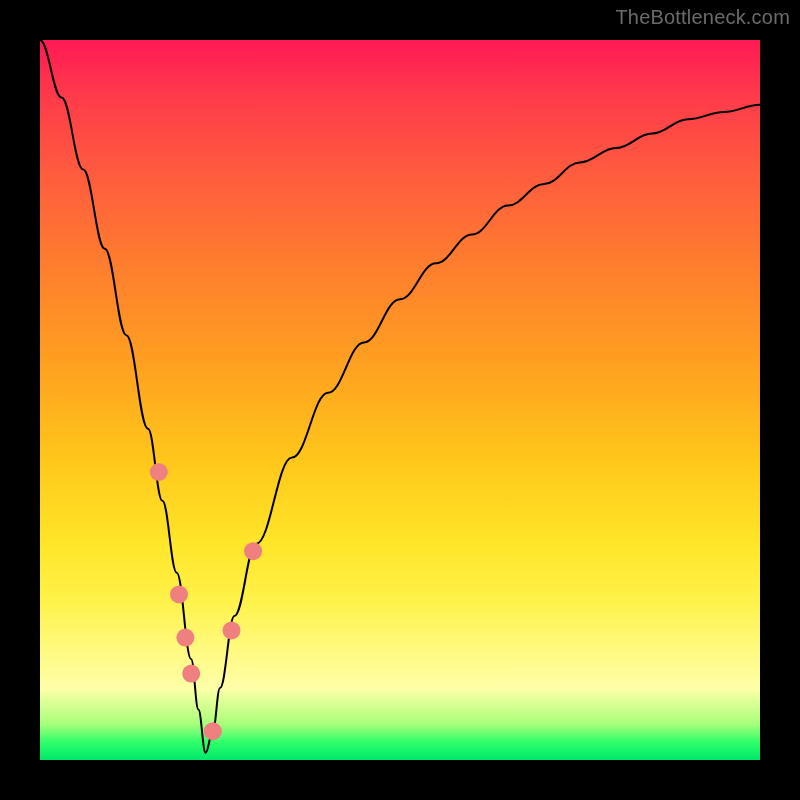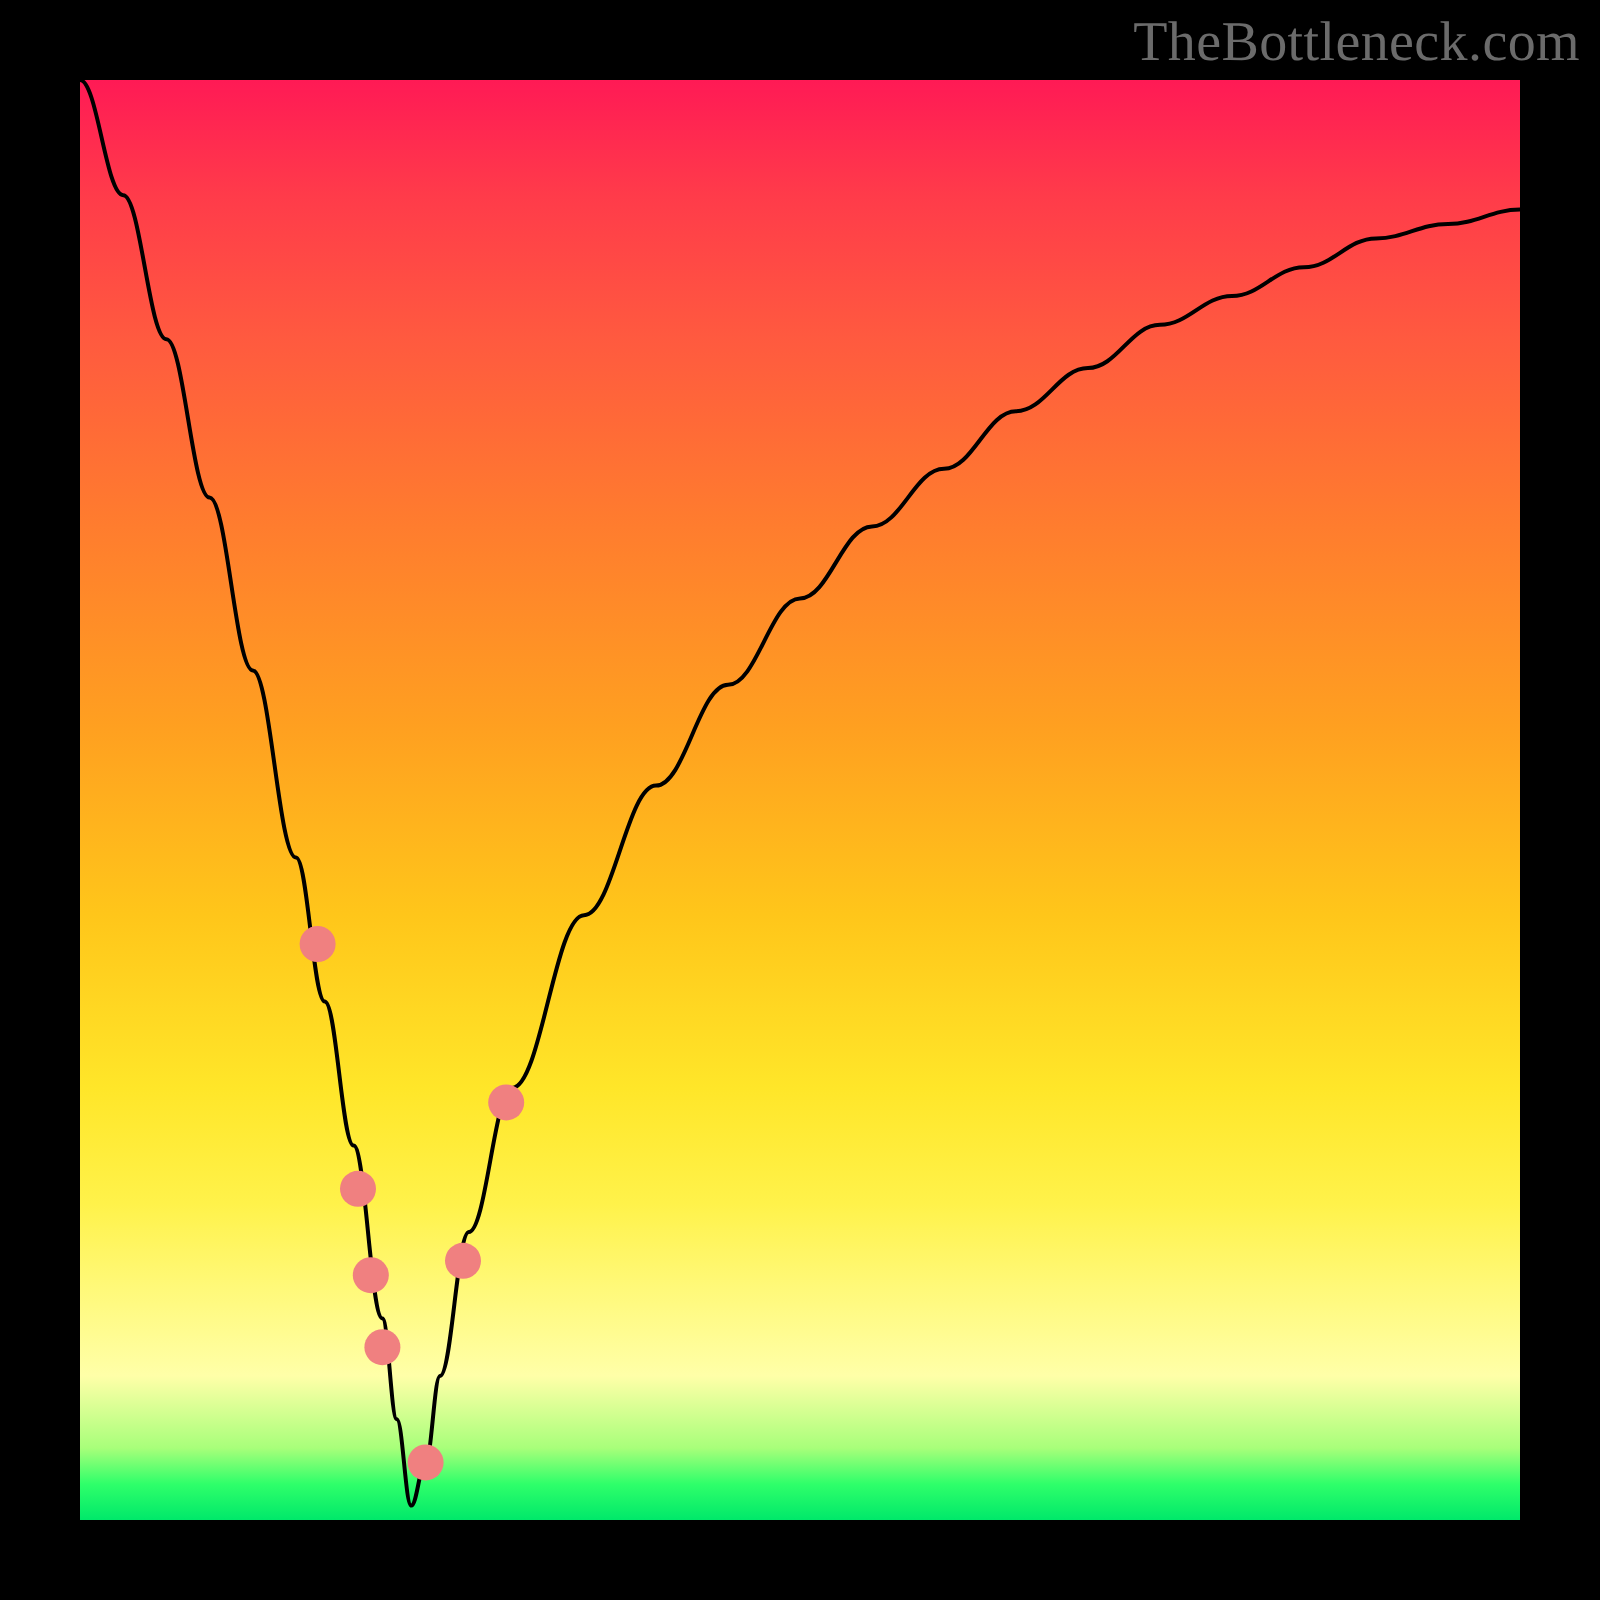--- a/index.html
+++ b/index.html
@@ -39,25 +39,24 @@
       #a8ff7a 95%,
       #2fff6a 97.5%,
       #00e86a 100%
     );
   }
   .watermark {
     position: absolute;
     top: 6px;
     right: 10px;
     color: #6b6b6b;
-    font-size: 28px;
+    font-size: 20px;
     font-weight: 500;
     letter-spacing: 0.2px;
     user-select: none;
-    font-family: Liberation Serif, serif;
   }
   svg.overlay {
     position: absolute;
     left: 0;
     top: 0;
     width: 720px;
     height: 720px;
     overflow: visible;
   }
   .curve {

